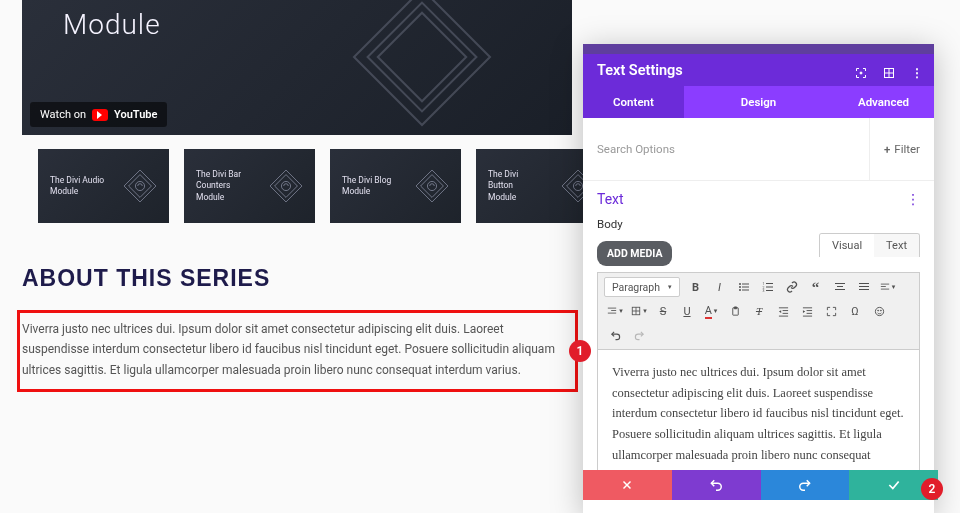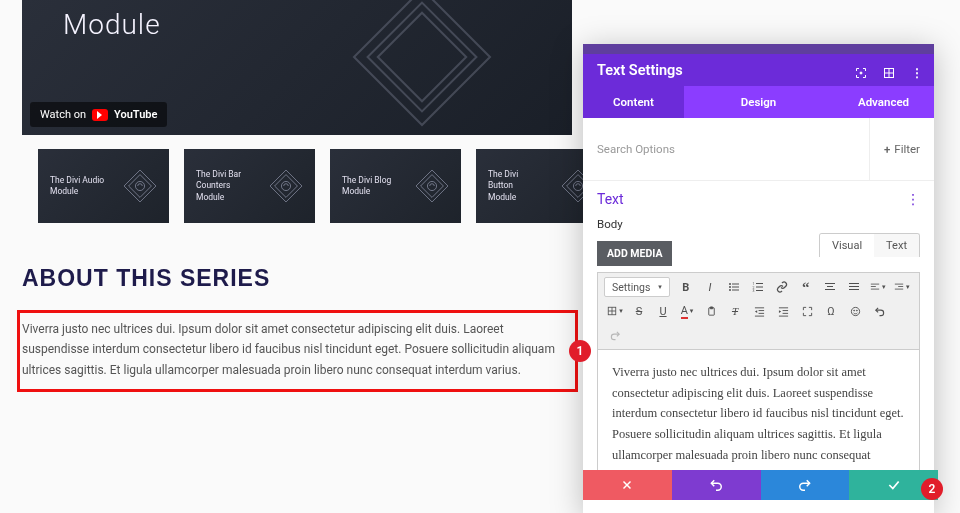--- a/index.html
+++ b/index.html
@@ -255,21 +255,21 @@
       margin-top: 10px;
     }
     .add-media {
       display: inline-block;
       margin: 8px 0 6px 14px;
       background: #5a5d62;
       color: #fff;
       font-size: 10.5px;
       font-weight: 700;
       padding: 6px 10px;
-      border-radius: 0;
+      border-radius: 9px;
       cursor: pointer;
     }
     .editor-tabs {
       float: right;
       display: flex;
       margin-right: 14px;
       border: 1px solid #ccc;
       border-bottom: 0;
       border-radius: 3px 3px 0 0;
       overflow: hidden;
@@ -485,21 +485,21 @@
     <span class="add-media">ADD MEDIA</span>
     <span class="editor-tabs">
       <span class="ed-tab active">Visual</span>
       <span class="ed-tab">Text</span>
     </span>
     <div class="clear"></div>
   </div>
 
   <div class="toolbar">
     <span class="tb-dropdown">
-        <span>Settings</span>
+        <span>Paragraph</span>
         <span style="font-size:7px">▾</span>
       </span>
     <span class="tb-btn">
         <b>B</b>
       </span>
     <span class="tb-btn">
         <i>I</i>
       </span>
     <span class="tb-btn">
         <svg class="sm-svg" width="12" height="12" viewBox="0 0 24 24" fill="#505050">

